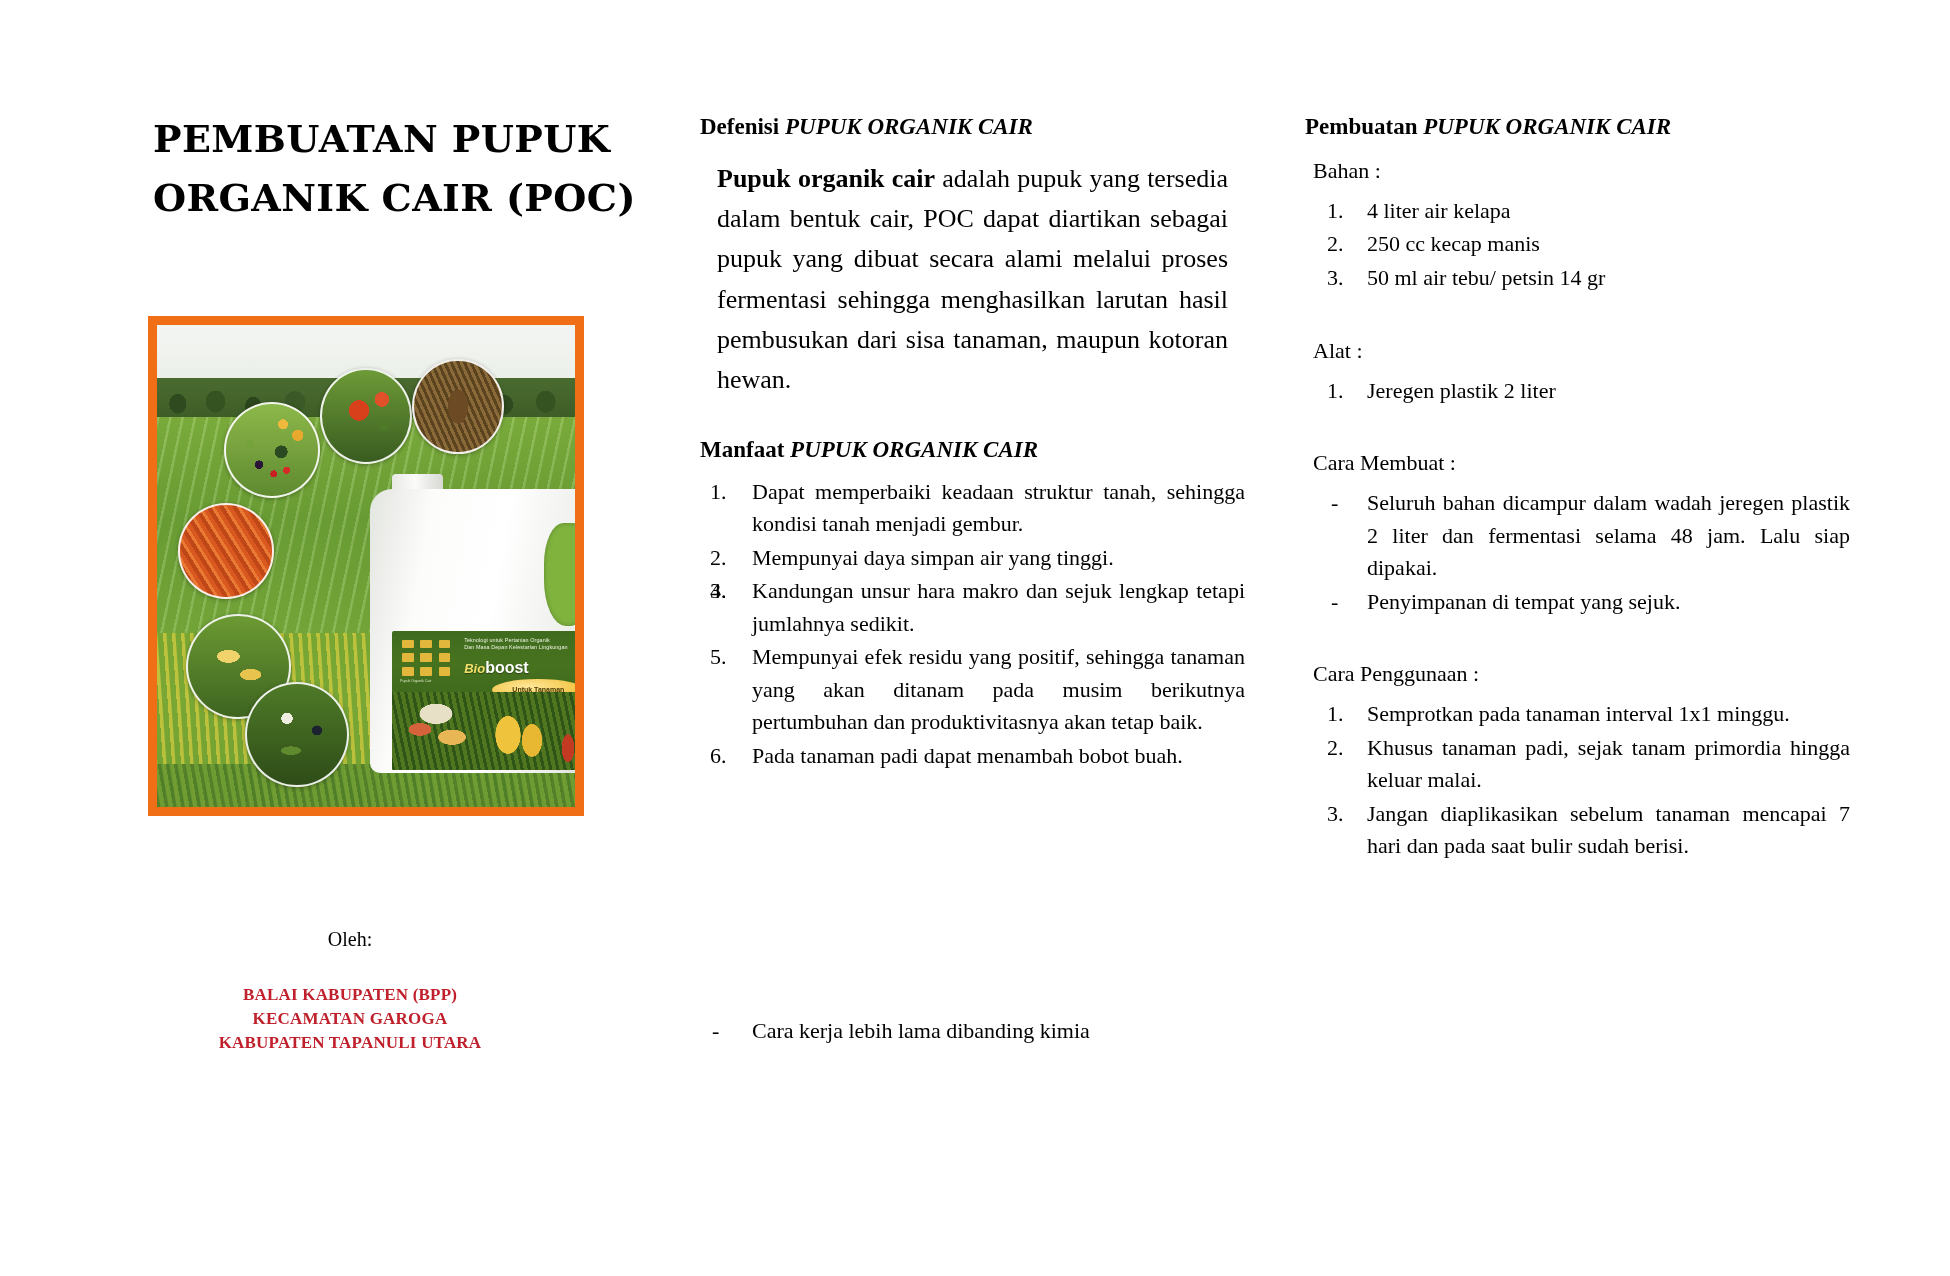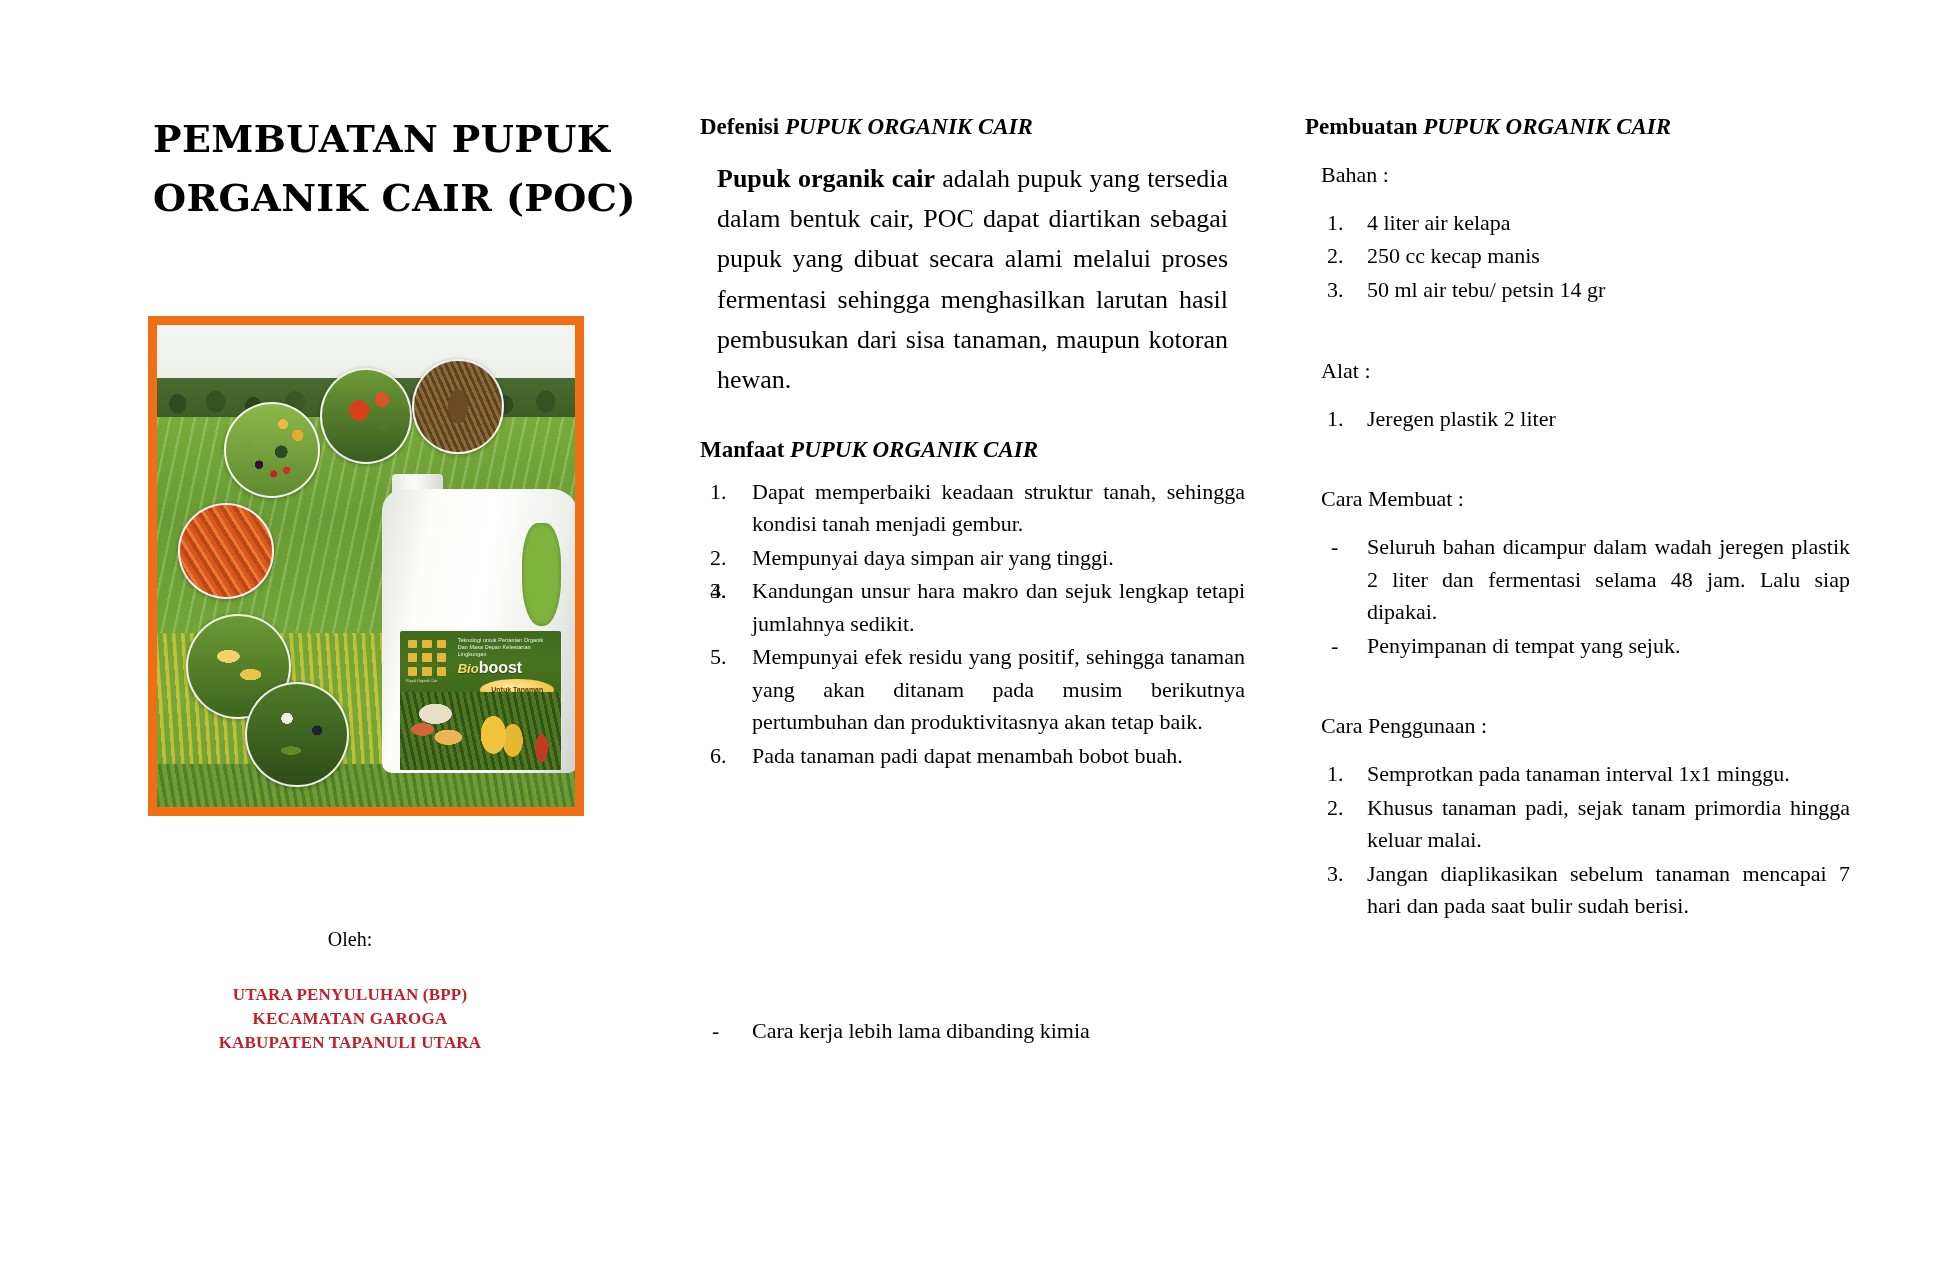--- a/index.html
+++ b/index.html
@@ -113,23 +113,24 @@
     top: 31%;
     width: 47%;
     height: 62%;
   }
   .bt-cap {
     position: absolute; left: 13%; top: 0; width: 26%; height: 7%;
     background: linear-gradient(90deg, #e8e9e5, #fbfbfa 45%, #d7d9d4);
     border-radius: 4px 4px 2px 2px;
   }
   .bt-body {
-    position: absolute; left: 16px; top: 5%; width: 100%; height: 95%;
+    position: absolute; left: 4px; top: 5%; width: 100%; height: 95%;
     background: linear-gradient(100deg, #e3e5e0 0%, #fcfcfb 22%, #ffffff 48%, #eceee9 78%, #cfd2cc 100%);
     border-radius: 22px 26px 10px 10px;
+    padding-left: 48px;
   }
   .bt-handle-hole {
     position: absolute; right: 9%; top: 12%; width: 20%; height: 36%;
     background: #7fb33e;
     border-radius: 40% 40% 45% 45%;
     box-shadow: inset 0 0 5px rgba(0,0,0,.25);
   }
   .bt-label {
     position: absolute; left: 9%; top: 50%; width: 82%; height: 49%;
     background: linear-gradient(#3f6b1f 0%, #47731f 22%, #2f5417 100%);
@@ -291,21 +292,21 @@
     left: 10px;
     top: 0;
     width: 34px;
     text-align: left;
   }
   ul.dash > li > .mk { left: 12px; }
 
   .plain-label {
     font-size: 22px;
     line-height: 1.5;
-    margin: 16px;
+    margin: 8px;
   }
   .gap-md { height: 30px; }
 
   
   .col-right ol.num > li { padding-left: 62px; }
   .col-right ol.num > li > .mk { left: 22px; }
   .col-right ul.dash > li { padding-left: 62px; }
   .col-right ul.dash > li > .mk { left: 26px; }
 
   .kelemahan-wrap { position: absolute; left: 700px; top: 1015px; width: 545px; }
@@ -365,21 +366,21 @@
             <div class="lbl-produce"></div>
           </div>
         </div>
       </div>
     </div>
   </div>
 
   <div class="by-line">Oleh:</div>
 
   <div class="org-block">
-    <div>UTARA PENYULUHAN (BPP)</div>
+    <div>BALAI KABUPATEN (BPP)</div>
     <div>KECAMATAN GAROGA</div>
     <div>KABUPATEN TAPANULI UTARA</div>
   </div>
 
   <div class="col col-mid">
 
     <h2 class="sec-head">
       <span>Defenisi </span><span class="it">PUPUK ORGANIK CAIR</span>
     </h2>
 

